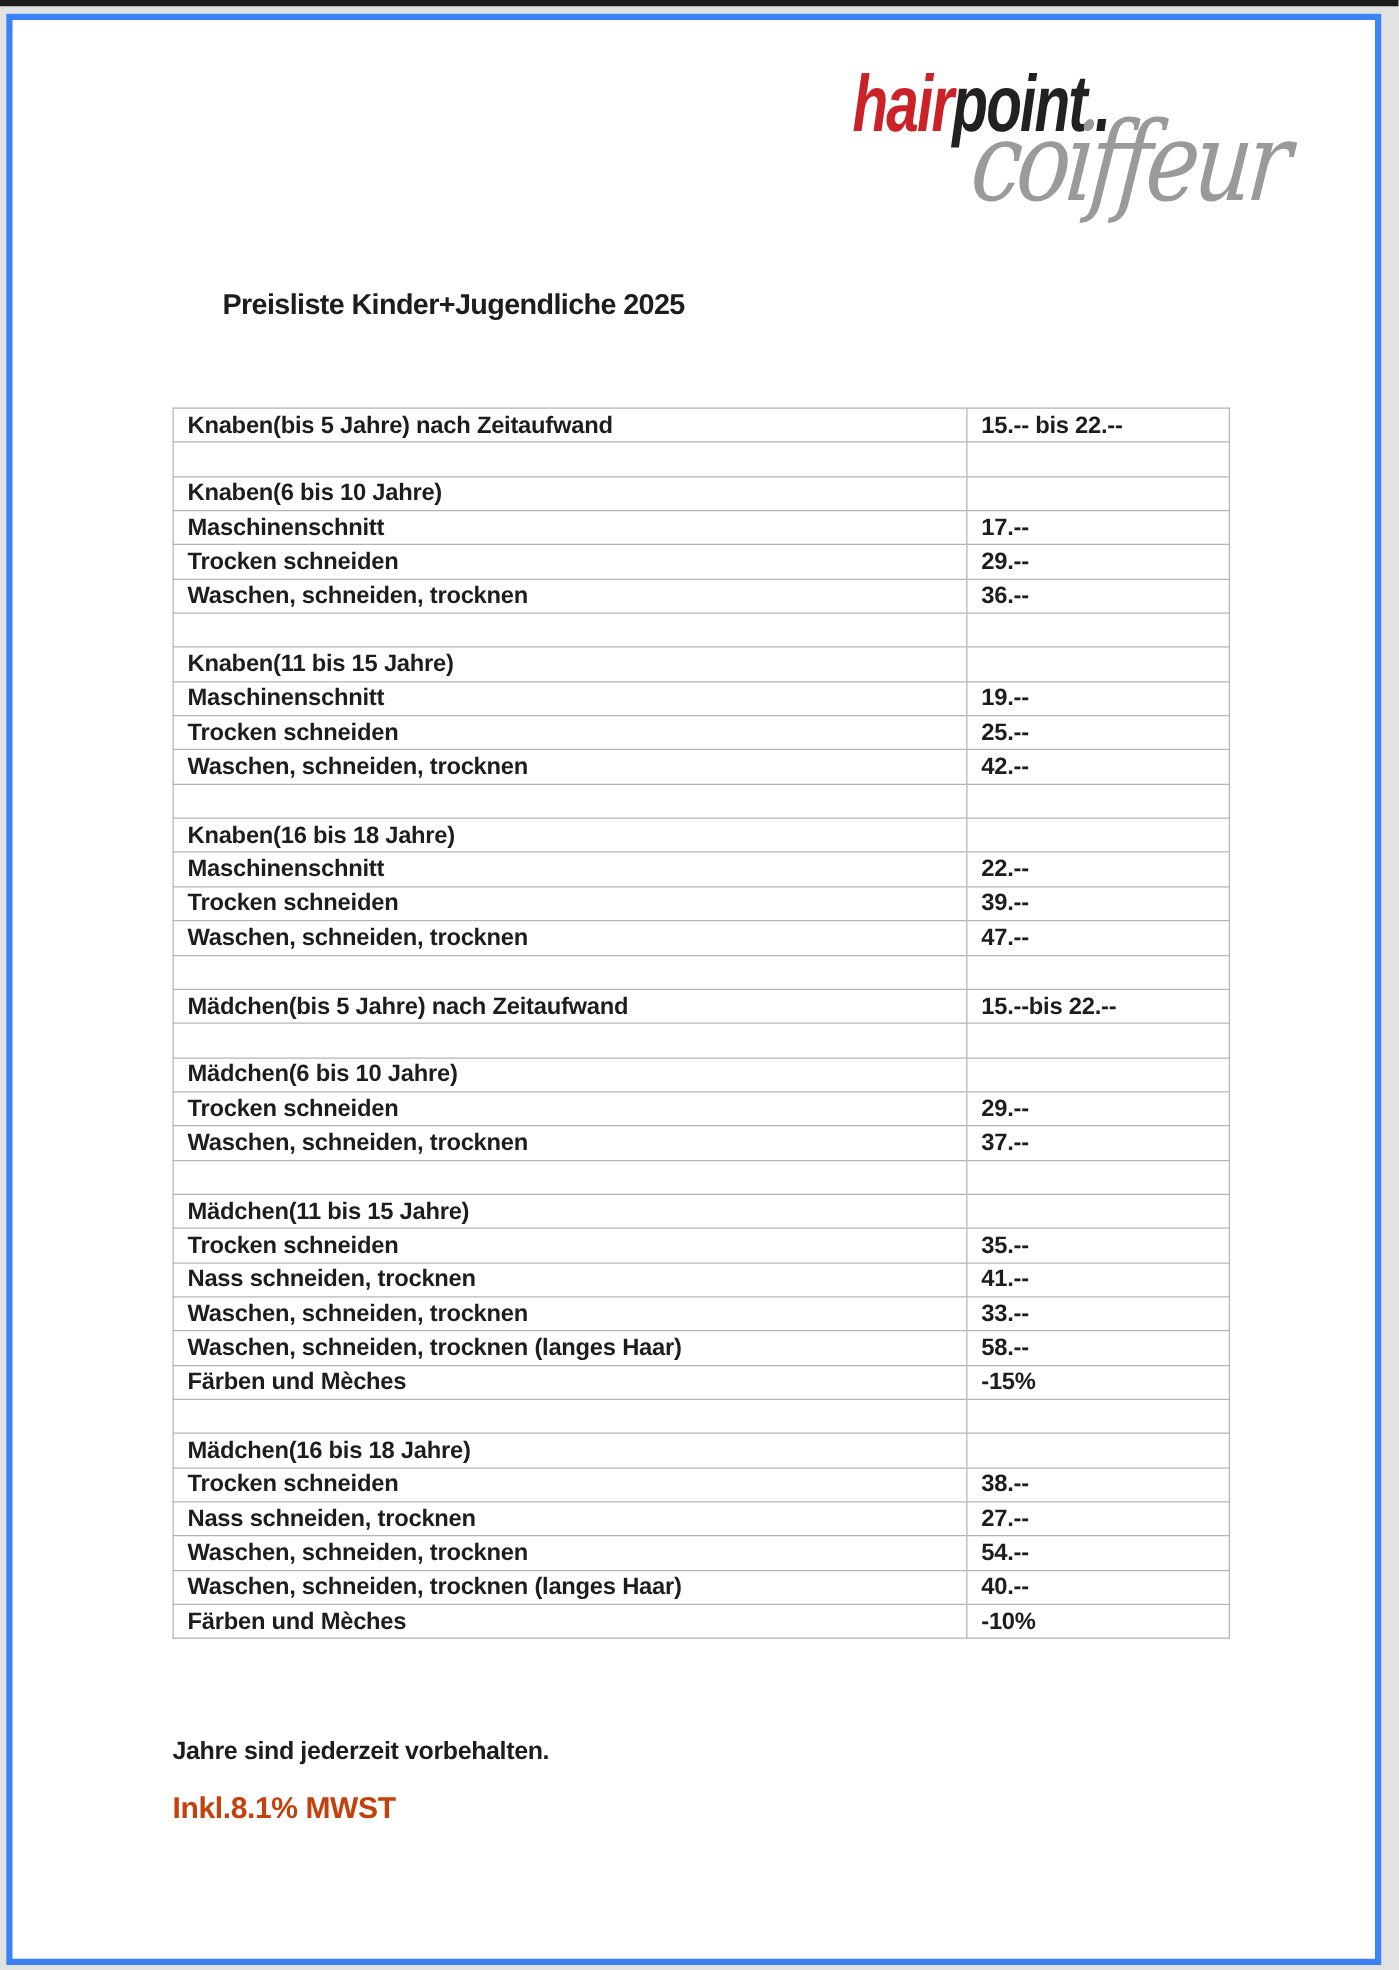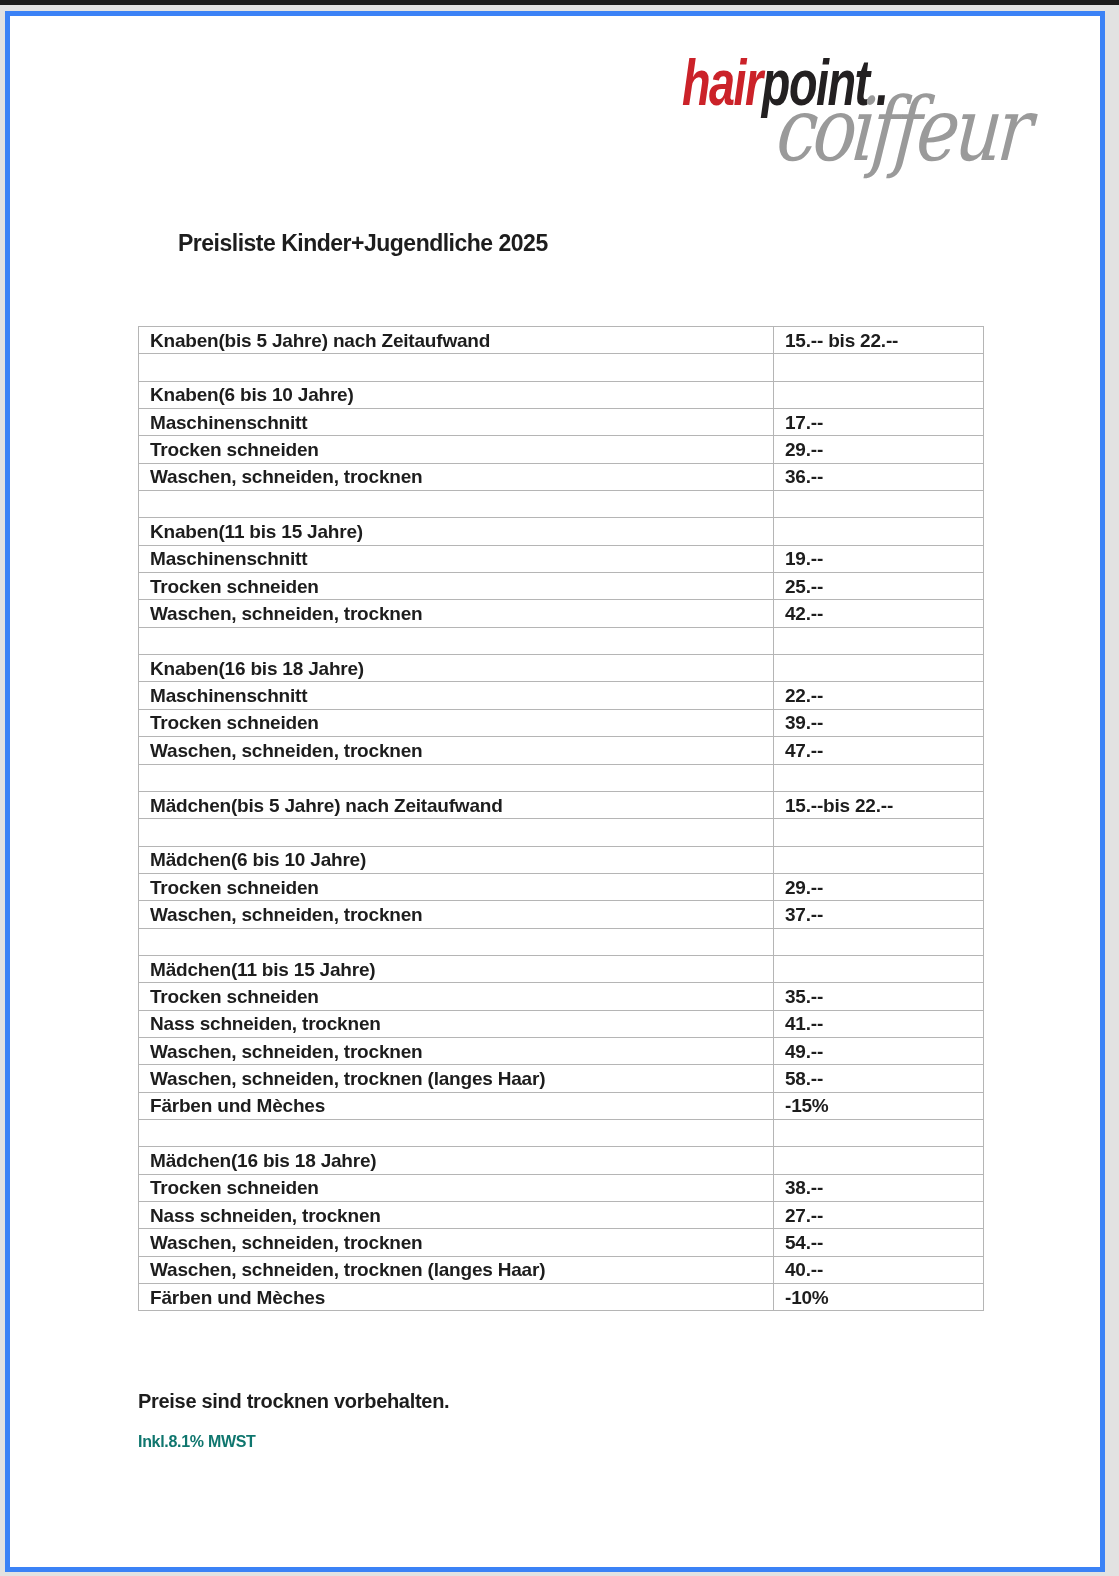--- a/index.html
+++ b/index.html
@@ -54,21 +54,21 @@
   .col-label { width:635px; }
   .col-price { width:210px; }
 
   
   .footer-line1 {
     position:absolute; left:128px; top:1374px;
     font-weight:700; font-size:20px; letter-spacing:-0.3px; color:#1d1d1d;
   }
   .footer-line2 {
     position:absolute; left:128px; top:1417px;
-    font-weight:700; font-size:16px; letter-spacing:-0.3px; color:#0f766e;
+    font-weight:700; font-size:24px; letter-spacing:-0.3px; color:#c2410c;
   }
 </style>
 </head>
 <body>
 
 <div class="screen">
   <div class="top-black-bar"></div>
 
   <div class="page">
 
@@ -184,21 +184,21 @@
           <tr>
             <td>Trocken schneiden</td>
             <td>35.--</td>
           </tr>
           <tr>
             <td>Nass schneiden, trocknen</td>
             <td>41.--</td>
           </tr>
           <tr>
             <td>Waschen, schneiden, trocknen</td>
-            <td>49.--</td>
+            <td>33.--</td>
           </tr>
           <tr>
             <td>Waschen, schneiden, trocknen (langes Haar)</td>
             <td>58.--</td>
           </tr>
           <tr>
             <td>Färben und Mèches</td>
             <td>-15%</td>
           </tr>
           <tr>
@@ -225,17 +225,17 @@
             <td>Waschen, schneiden, trocknen (langes Haar)</td>
             <td>40.--</td>
           </tr>
           <tr>
             <td>Färben und Mèches</td>
             <td>-10%</td>
           </tr>
         </tbody>
     </table>
 
-    <div class="footer-line1">Preise sind trocknen vorbehalten.</div>
+    <div class="footer-line1">Jahre sind jederzeit vorbehalten.</div>
     <div class="footer-line2">Inkl.8.1% MWST</div>
 
   </div>
 </div>
 
 </body></html>

